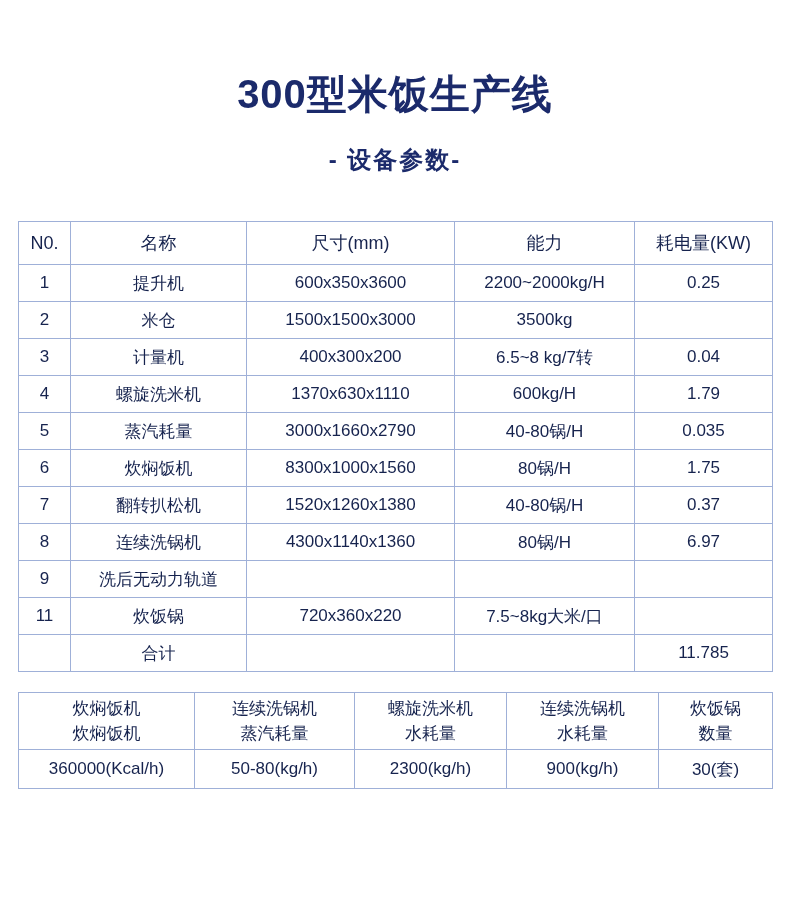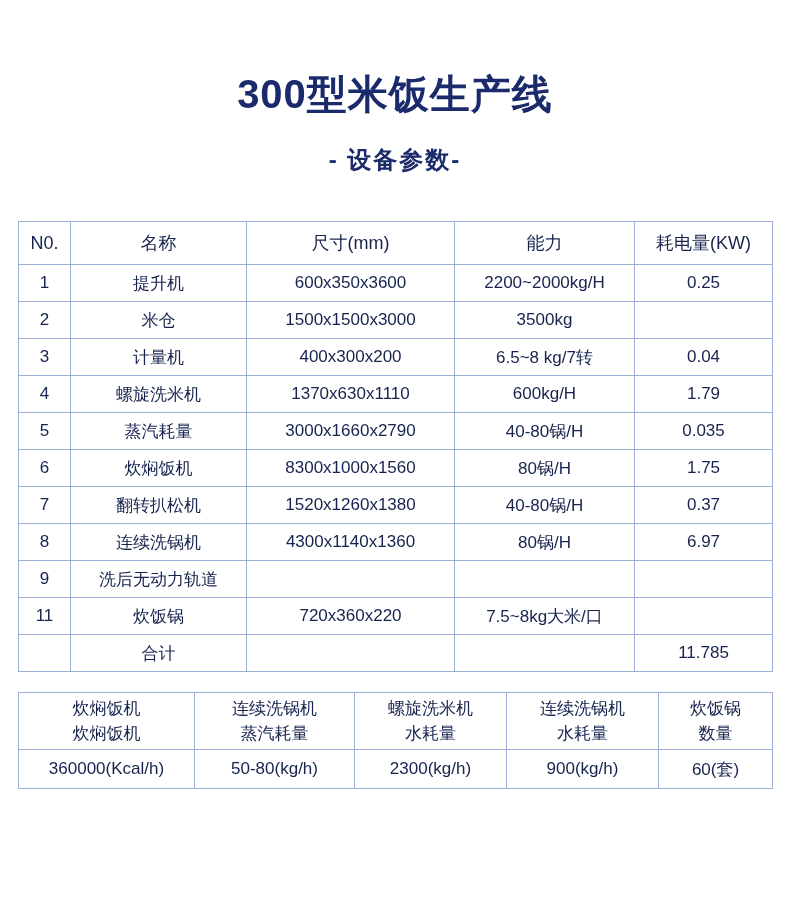--- a/index.html
+++ b/index.html
@@ -231,18 +231,18 @@
         <td class="head-cell two-line">
           <span>炊饭锅</span>
           <span>数量</span>
         </td>
       </tr>
       <tr>
         <td class="val-cell">360000(Kcal/h)</td>
         <td class="val-cell">50-80(kg/h)</td>
         <td class="val-cell">2300(kg/h)</td>
         <td class="val-cell">900(kg/h)</td>
-        <td class="val-cell">60(套)</td>
+        <td class="val-cell">30(套)</td>
       </tr>
     </tbody>
   </table>
 
 </div>
 
 </body></html>

